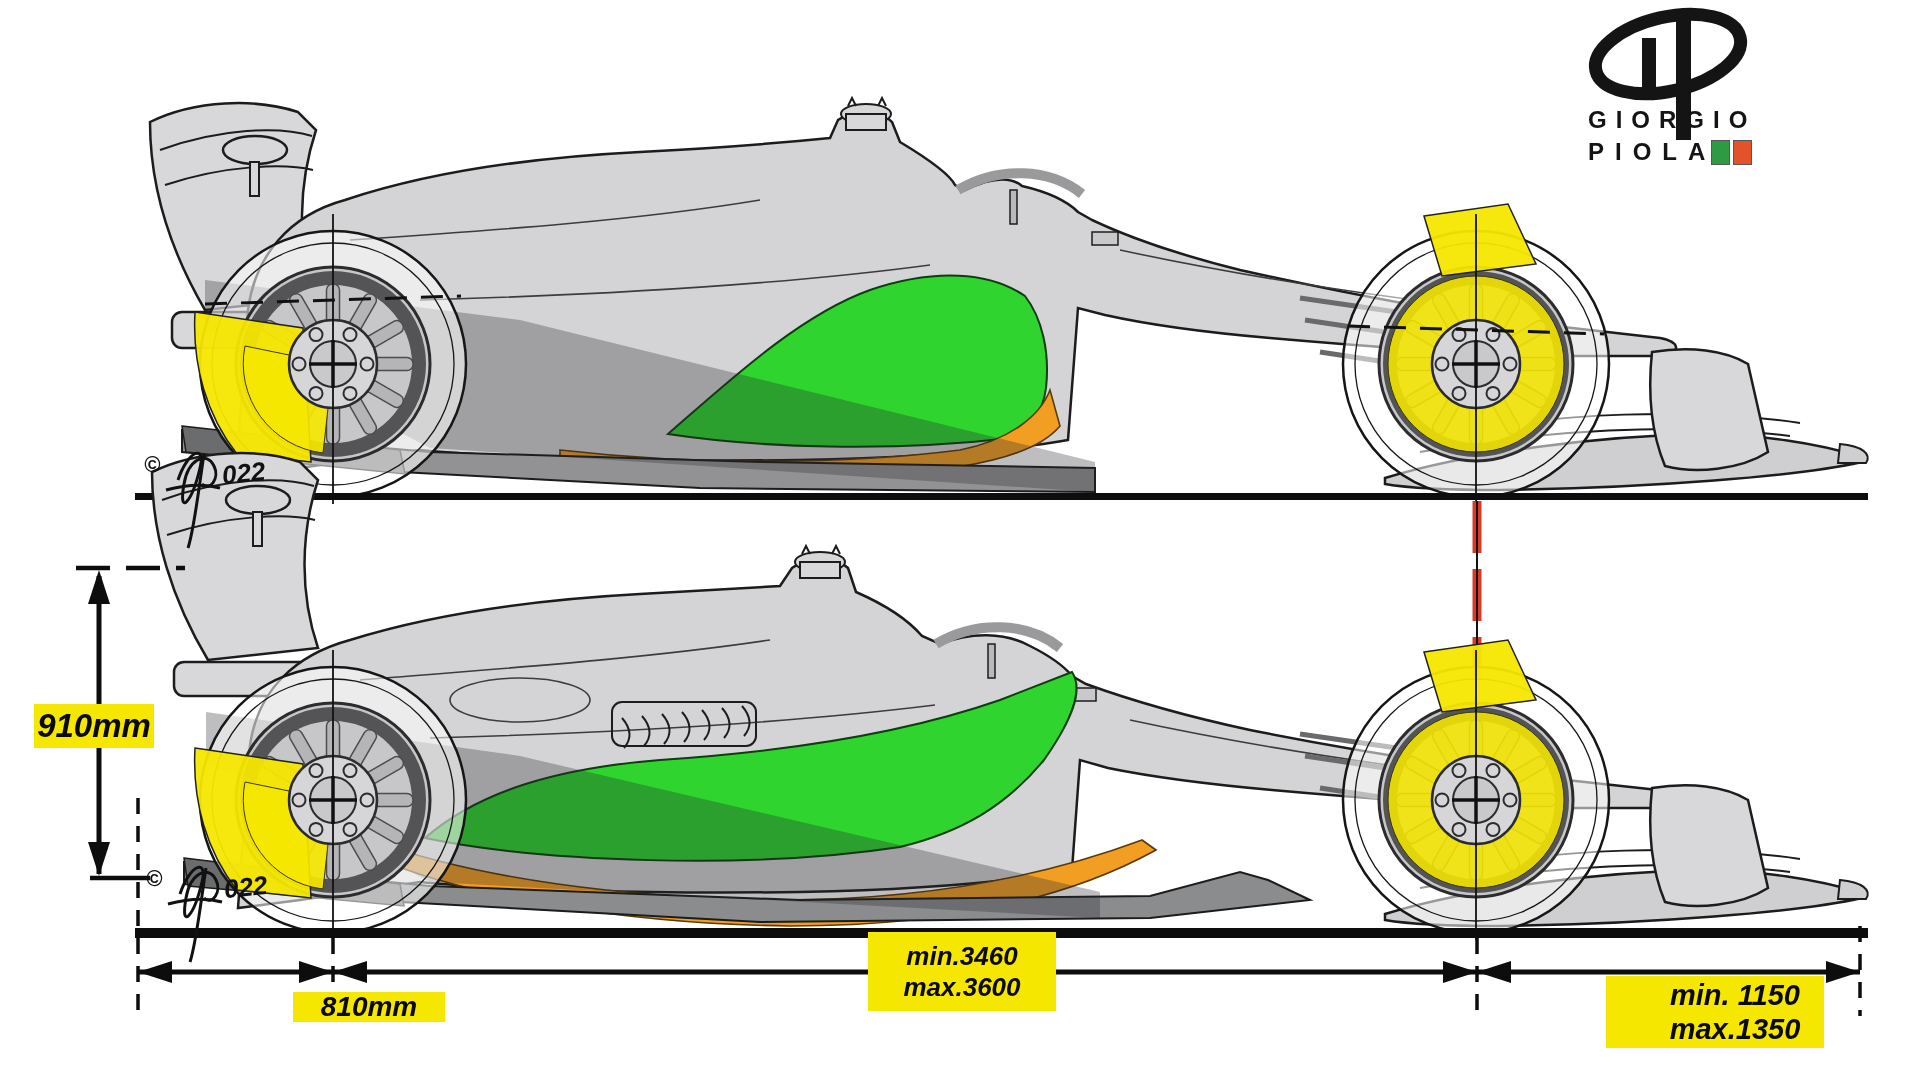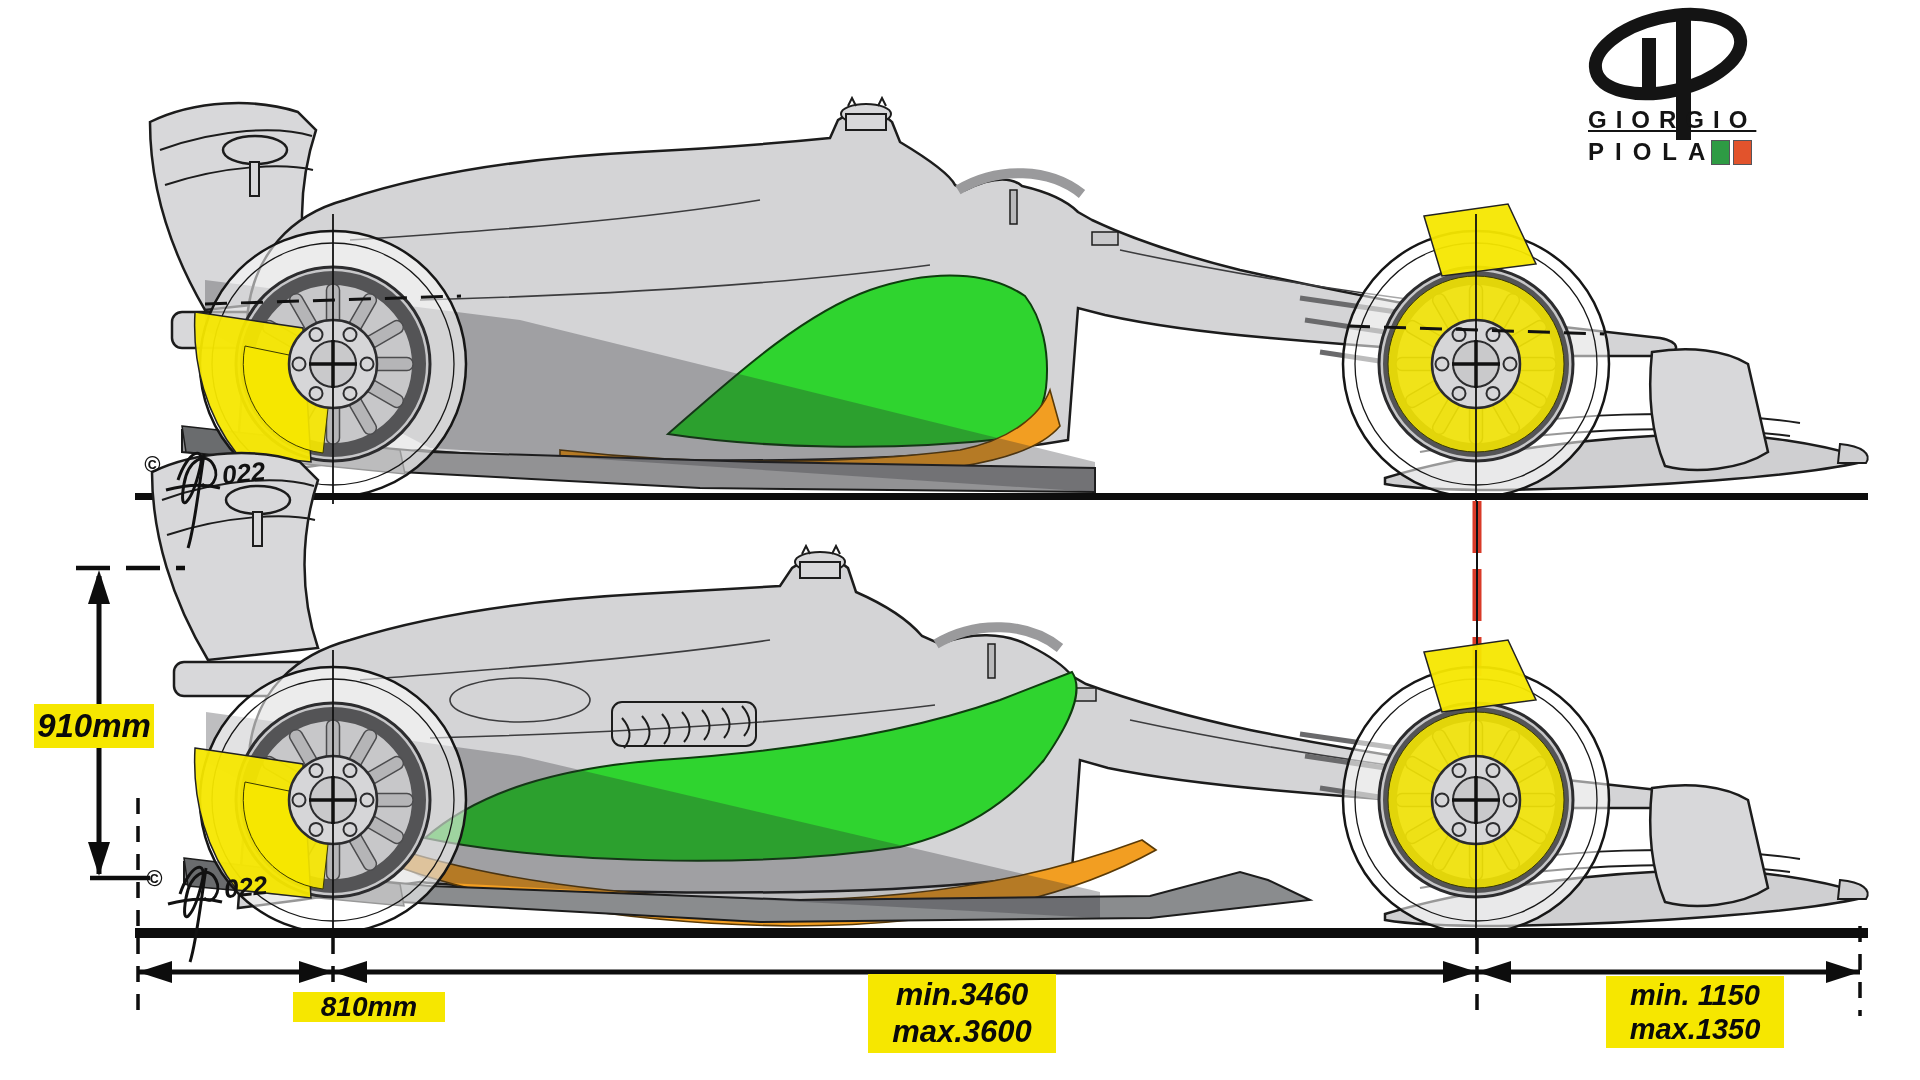--- a/index.html
+++ b/index.html
@@ -5,24 +5,24 @@
   html,body{margin:0;padding:0;background:#ffffff;}
   #stage{position:relative;width:1920px;height:1080px;background:#ffffff;overflow:hidden;
          font-family:"Liberation Sans", sans-serif;}
   #drawing{position:absolute;left:0;top:0;z-index:1;}
   .ylabel{position:absolute;z-index:3;background:#F6E700;color:#0a0a0a;
           font-weight:bold;font-style:italic;text-align:center;
           display:flex;flex-direction:column;justify-content:center;align-items:center;
           line-height:1.18;margin-left:28px;}
   #label-910{left:6px;top:704px;width:120px;height:44px;font-size:33px;}
   #label-810{left:265px;top:992px;width:152px;height:30px;font-size:28px;}
-  #label-wheelbase{left:840px;top:974px;width:188px;height:79px;font-size:31px;}
-  #label-front{left:1578px;top:976px;width:178px;height:72px;font-size:29px;}
+  #label-wheelbase{left:840px;top:932px;width:188px;height:79px;font-size:26px;}
+  #label-front{left:1578px;top:976px;width:178px;height:72px;font-size:29px;padding-left:40px;}
   .logo-text{position:absolute;z-index:3;color:#141414;font-weight:bold;}
-  #logo-line1{left:1588px;top:106px;font-size:24px;letter-spacing:9px;text-decoration:underline;}
+  #logo-line1{left:1588px;top:106px;font-size:24px;letter-spacing:9px;}
   #logo-line2{left:1588px;top:138px;font-size:24px;letter-spacing:11px;text-align:right;}
   .flag-square{position:absolute;z-index:3;width:17px;height:23px;border:1px solid #55555a;}
   #flag-green{left:1711px;top:140px;}
   #flag-red{left:1733px;top:140px;}
   .sig{position:absolute;z-index:3;color:#111;font-style:italic;}
   .sig-c{font-size:22px;font-weight:bold;}
   .sig-y{font-size:26px;font-weight:bold;transform:rotate(-6deg);}
   #sig-top-c{left:144px;top:452px;}   #sig-top-y{left:222px;top:458px;}
   #sig-bot-c{left:146px;top:866px;}   #sig-bot-y{left:224px;top:872px;}
 </style>

